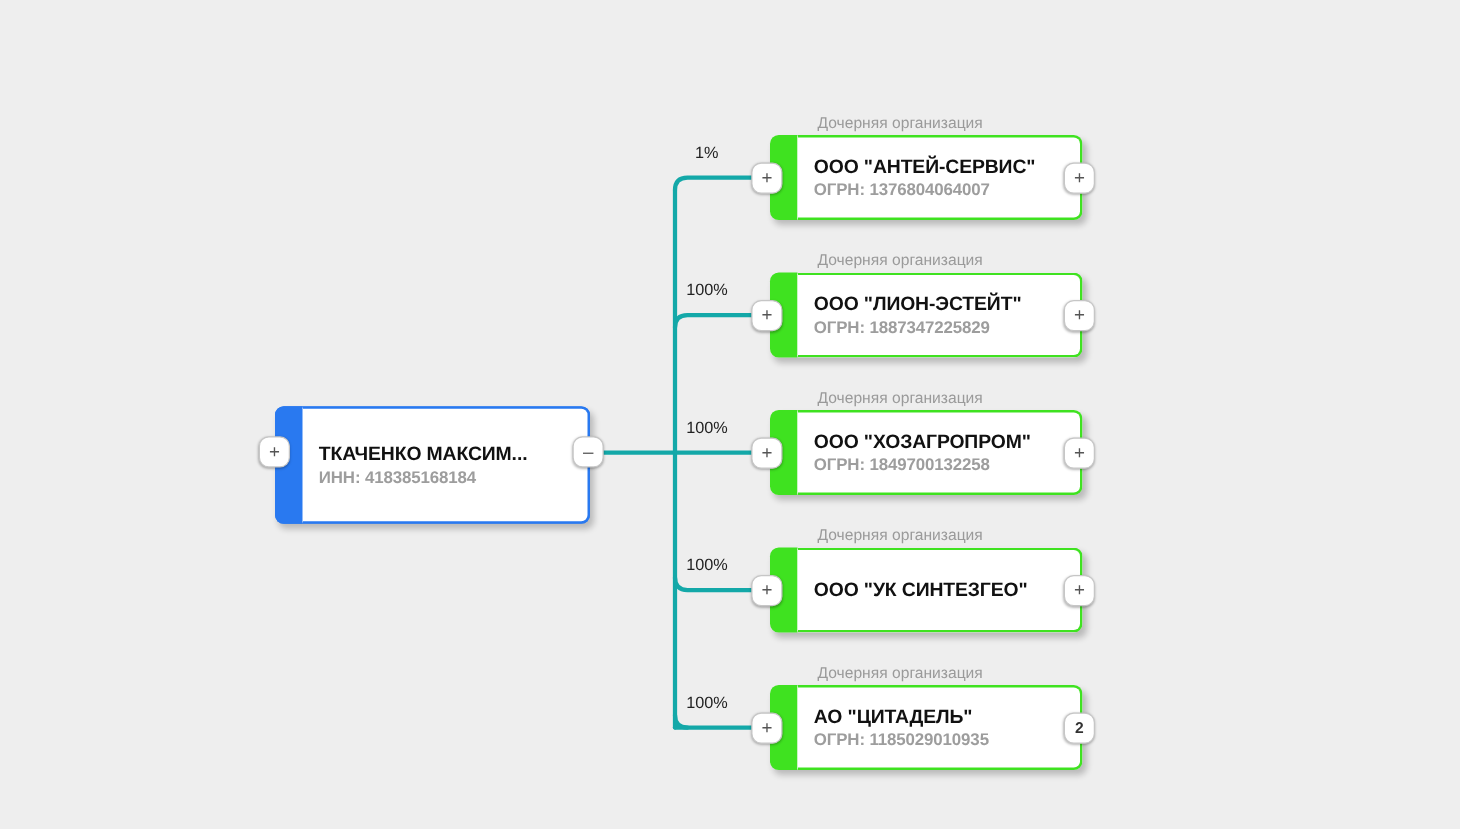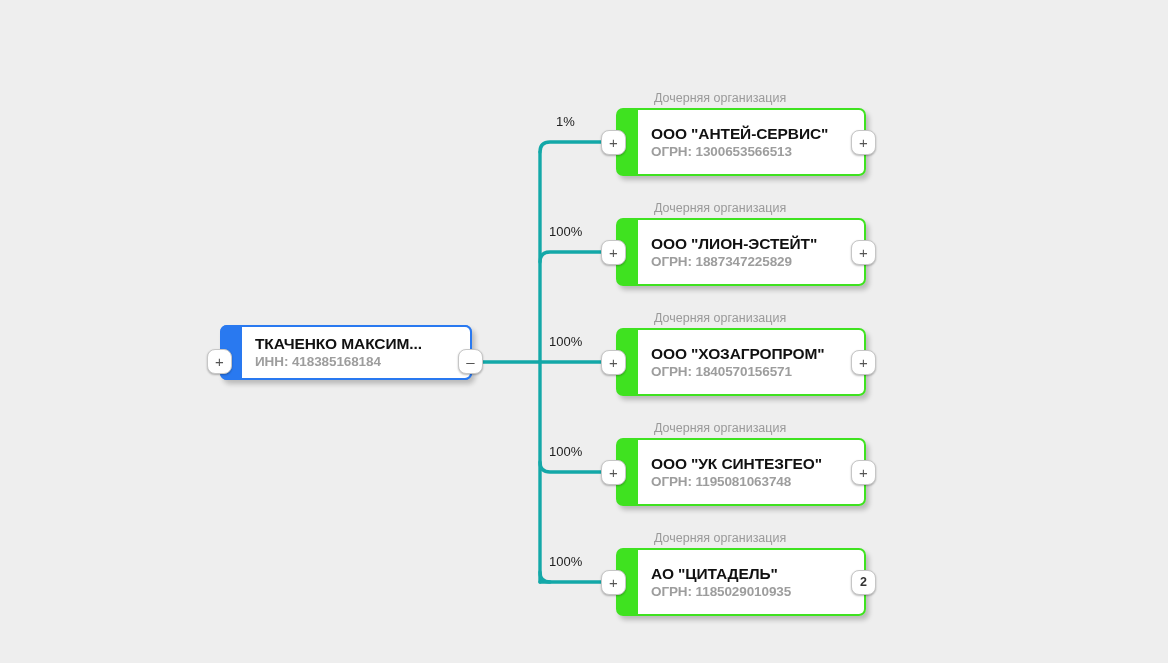--- a/index.html
+++ b/index.html
@@ -165,40 +165,40 @@
       <path d="M 540 572 Q 540 582 550 582"></path>
     </g>
   </svg>
 
   <div class="pct" style="left:556px; top:114px;">1%</div>
   <div class="pct" style="left:549px; top:224px;">100%</div>
   <div class="pct" style="left:549px; top:334px;">100%</div>
   <div class="pct" style="left:549px; top:444px;">100%</div>
   <div class="pct" style="left:549px; top:554px;">100%</div>
 
-  <div class="card root" style="left:220px; top:325px; width:252px; height:55px;">
+  <div class="card root" style="left:220px; top:325px; width:252px; height:94px;">
     <div class="accent"></div>
     <div class="body">
       <div class="title">ТКАЧЕНКО МАКСИМ...</div>
       <div class="sub">ИНН: 418385168184</div>
     </div>
   </div>
   <div class="tog" style="left:207px; top:349px;">
     <span class="glyph">+</span>
   </div>
   <div class="tog" style="left:458px; top:349px;">
     <span class="glyph">–</span>
   </div>
 
   <div class="node-kind" style="left:638px; top:91px;">Дочерняя организация</div>
   <div class="card child" style="left:616px; top:108px; width:250px; height:68px;">
     <div class="accent"></div>
     <div class="body">
       <div class="title">ООО "АНТЕЙ-СЕРВИС"</div>
-      <div class="sub">ОГРН: 1300653566513</div>
+      <div class="sub">ОГРН: 1376804064007</div>
     </div>
   </div>
   <div class="tog" style="left:601px; top:130px;">
     <span class="glyph">+</span>
   </div>
   <div class="tog" style="left:851px; top:130px;">
     <span class="glyph">+</span>
   </div>
 
   <div class="node-kind" style="left:638px; top:201px;">Дочерняя организация</div>
@@ -214,36 +214,35 @@
   </div>
   <div class="tog" style="left:851px; top:240px;">
     <span class="glyph">+</span>
   </div>
 
   <div class="node-kind" style="left:638px; top:311px;">Дочерняя организация</div>
   <div class="card child" style="left:616px; top:328px; width:250px; height:68px;">
     <div class="accent"></div>
     <div class="body">
       <div class="title">ООО "ХОЗАГРОПРОМ"</div>
-      <div class="sub">ОГРН: 1840570156571</div>
+      <div class="sub">ОГРН: 1849700132258</div>
     </div>
   </div>
   <div class="tog" style="left:601px; top:350px;">
     <span class="glyph">+</span>
   </div>
   <div class="tog" style="left:851px; top:350px;">
     <span class="glyph">+</span>
   </div>
 
   <div class="node-kind" style="left:638px; top:421px;">Дочерняя организация</div>
   <div class="card child" style="left:616px; top:438px; width:250px; height:68px;">
     <div class="accent"></div>
     <div class="body">
       <div class="title">ООО "УК СИНТЕЗГЕО"</div>
-      <div class="sub">ОГРН: 1195081063748</div>
     </div>
   </div>
   <div class="tog" style="left:601px; top:460px;">
     <span class="glyph">+</span>
   </div>
   <div class="tog" style="left:851px; top:460px;">
     <span class="glyph">+</span>
   </div>
 
   <div class="node-kind" style="left:638px; top:531px;">Дочерняя организация</div>

